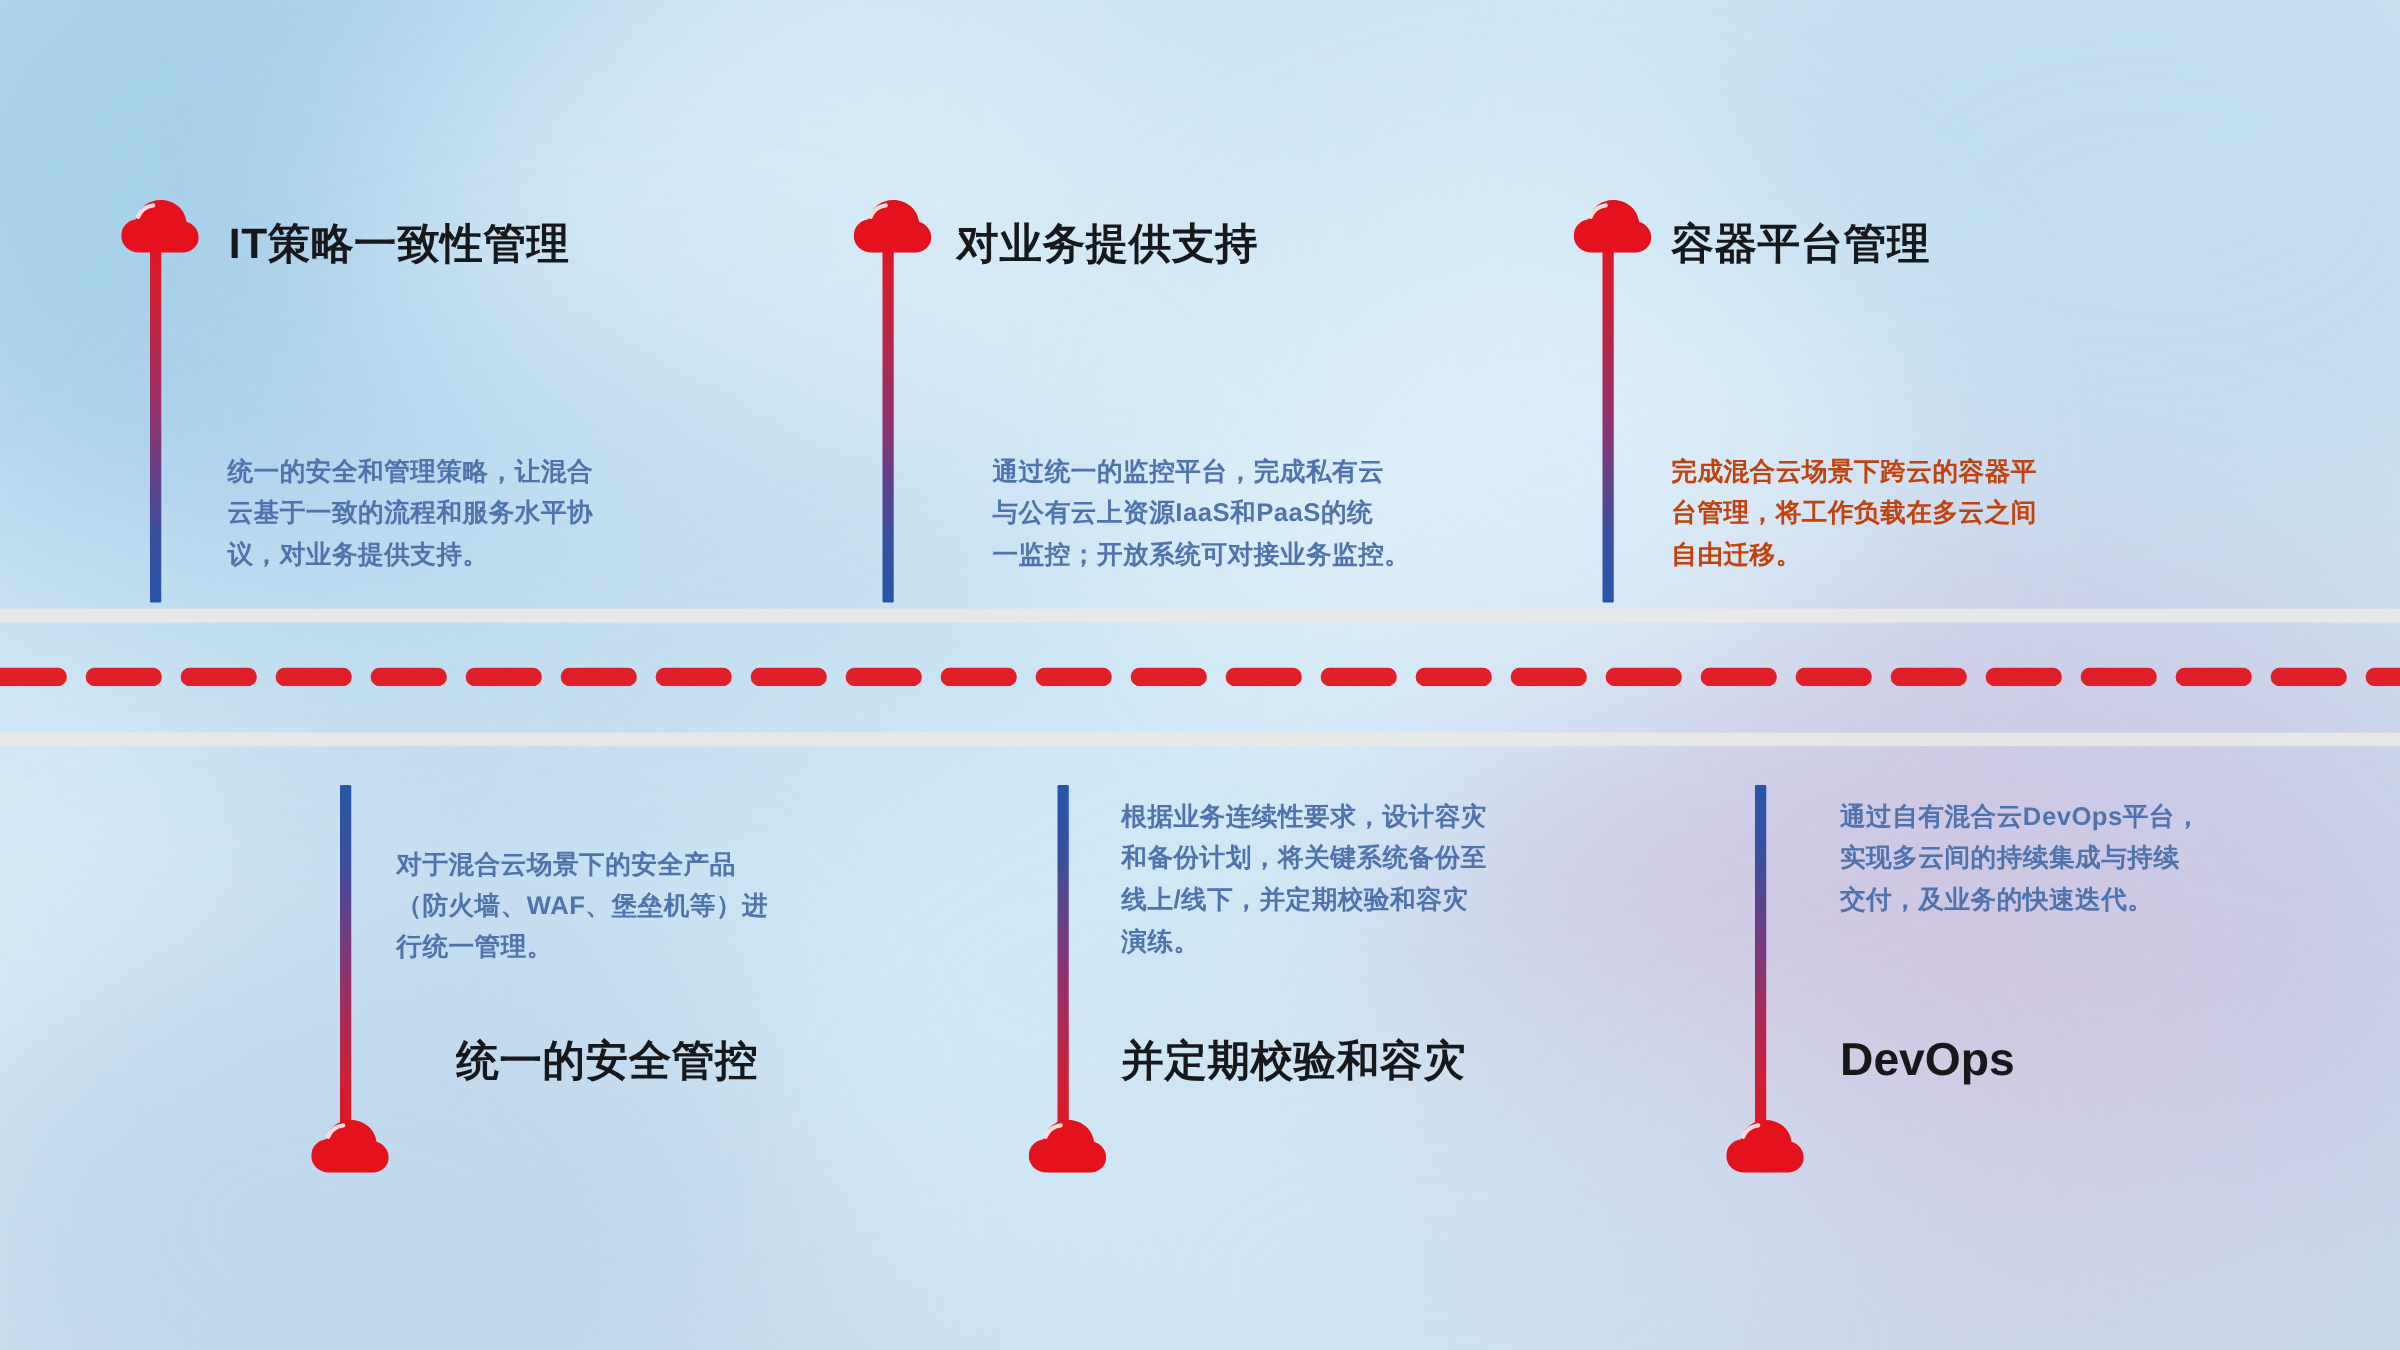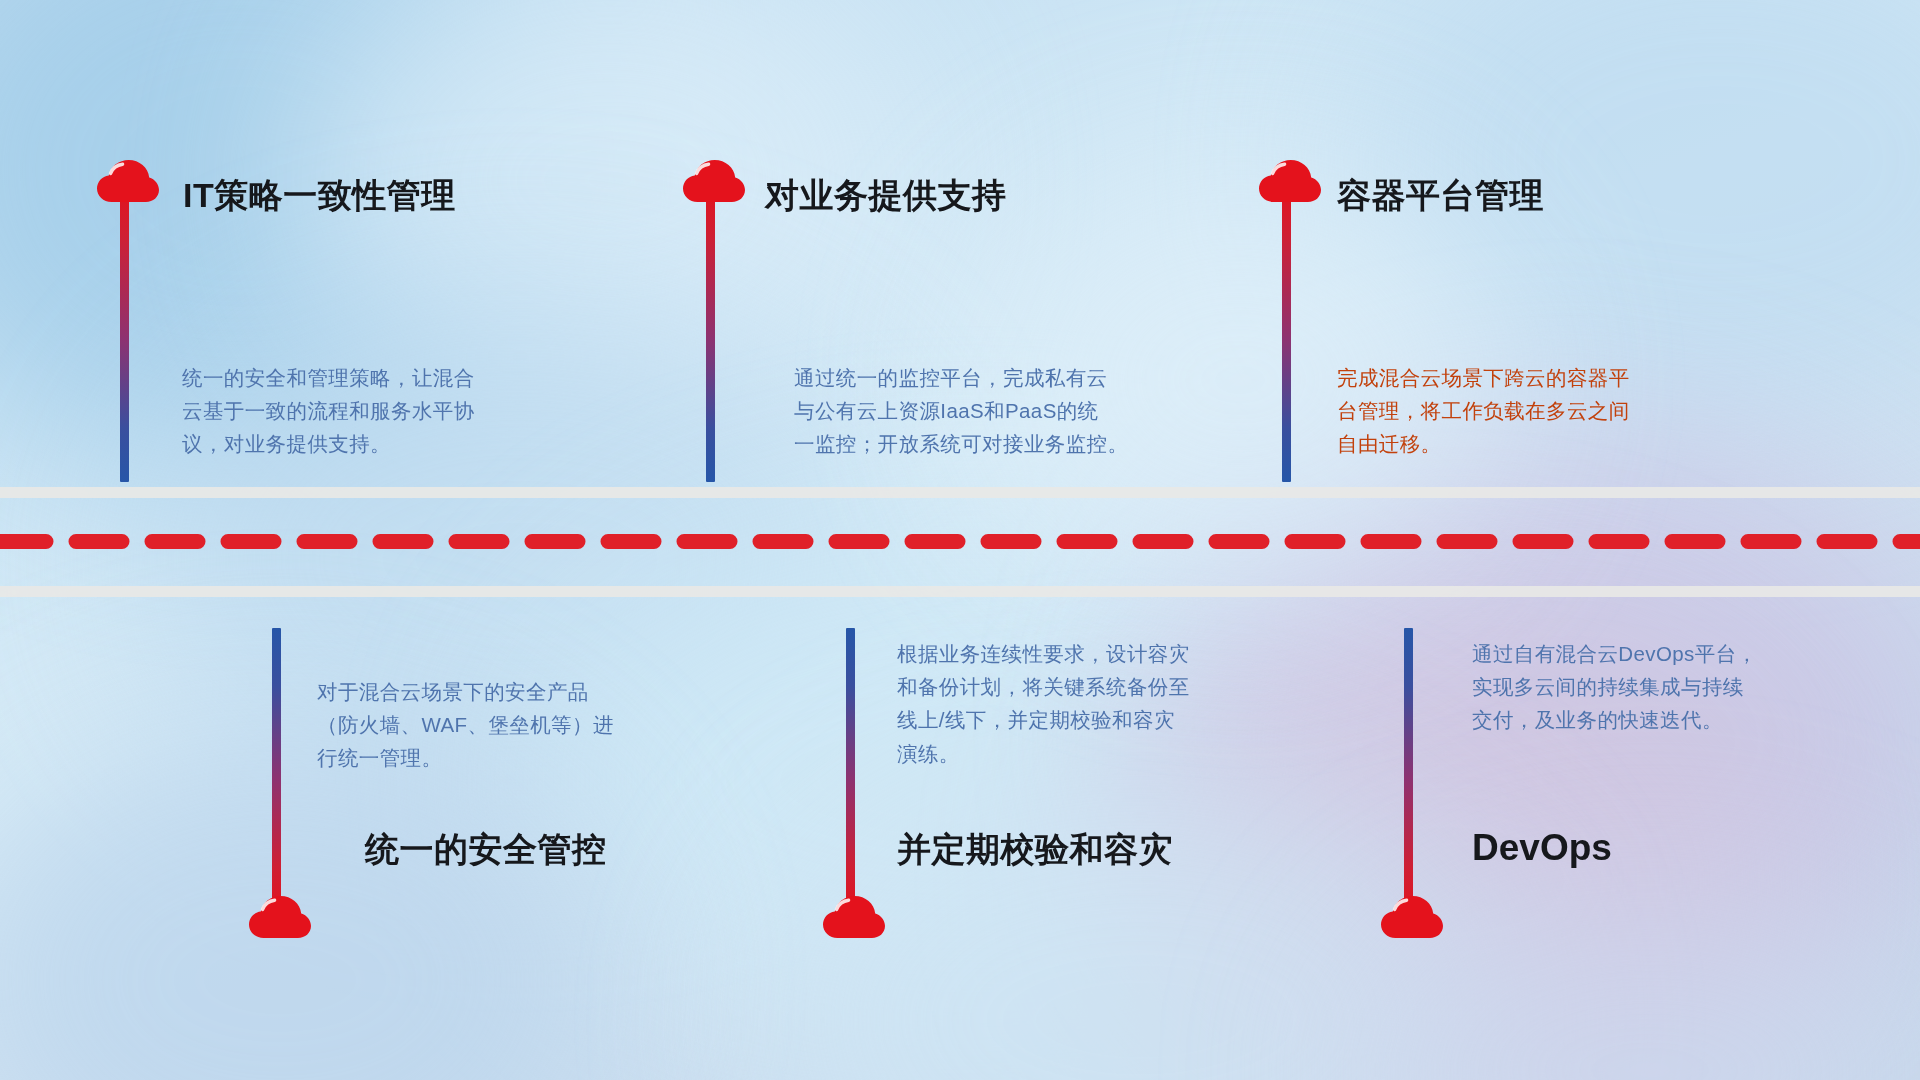--- a/index.html
+++ b/index.html
@@ -49,21 +49,21 @@
   .cloud{ position:absolute; width:62px; height:46px; }
 
   .title{
     position:absolute; font-size:34px; font-weight:bold; color:#16181c;
     letter-spacing:.5px; white-space:nowrap; line-height:1.1;
   }
   .title-en{ font-weight:bold; font-size:37px; letter-spacing:0px; }
 
   .body{
     position:absolute; font-size:20.5px; color:#4f74ad; line-height:1.62;
-    letter-spacing:.4px; white-space:pre-line; font-weight:normal;
+    letter-spacing:.4px; white-space:pre-line; font-weight:bold;
   }
 </style>
 </head>
 <body>
 
 <div id="bg">
   <div class="bgbase"></div>
   <div class="blob b1"></div>
   <div class="blob b2"></div>
   <div class="blob b3"></div>

